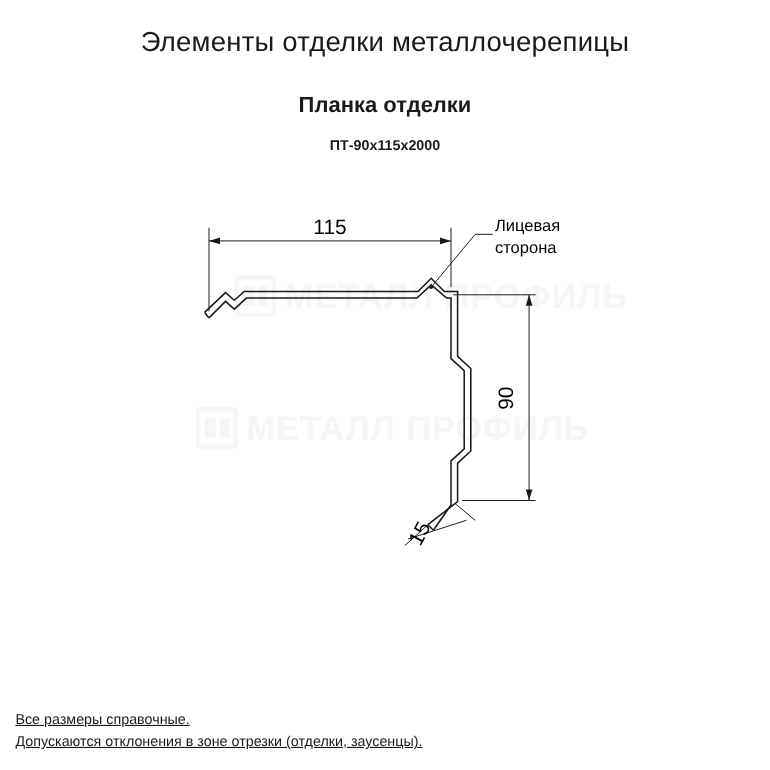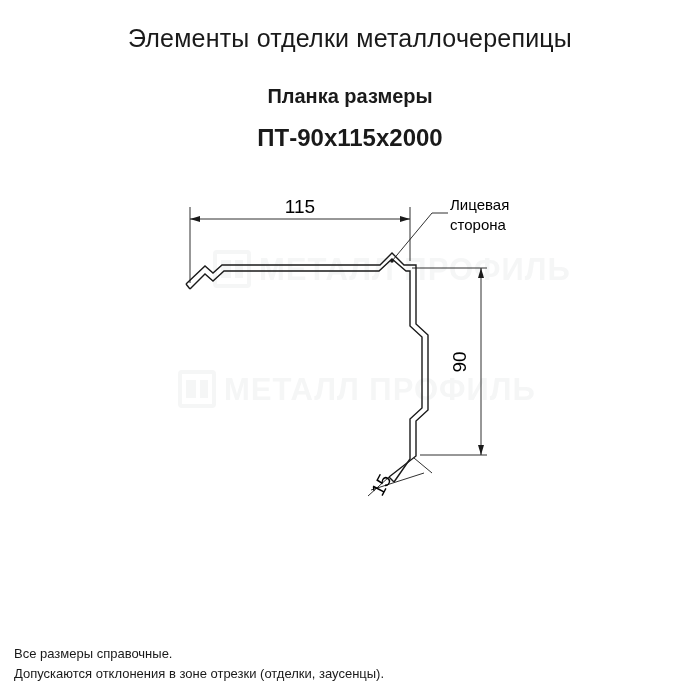--- a/index.html
+++ b/index.html
@@ -37,21 +37,21 @@
     text-align: center;
     font-size: 20px;
     font-weight: bold;
   }
   .code {
     position: absolute;
     top: 124px;
     left: 0;
     width: 100%;
     text-align: center;
-    font-size: 24px;
+    font-size: 13px;
     font-weight: bold;
   }
   .drawing {
     position: absolute;
     top: 165px;
     left: 0;
     width: 700px;
     height: 380px;
   }
   .watermarks {
@@ -65,32 +65,33 @@
   .footer {
     position: absolute;
     left: 14px;
     bottom: 16px;
     font-size: 13px;
     line-height: 20px;
     color: #1a1a1a;
   }
   .footer div {
     white-space: nowrap;
+    text-decoration: underline;
   }
   svg text {
     font-family: "Liberation Sans", sans-serif;
   }
 </style>
 </head>
 <body>
 
 <div class="page">
 
   <div class="title">Элементы отделки металлочерепицы</div>
-  <div class="subtitle">Планка размеры</div>
+  <div class="subtitle">Планка отделки</div>
   <div class="code">ПТ-90x115x2000</div>
 
   <svg class="watermarks" viewBox="0 0 700 700">
     <g opacity="0.10" fill="#9aa0a6">
       <g transform="translate(215,270)">
         <rect x="0" y="-18" width="34" height="34" rx="2" fill="none" stroke="#9aa0a6" stroke-width="4"></rect>
         <rect x="6" y="-10" width="10" height="18" fill="#9aa0a6"></rect>
         <rect x="20" y="-10" width="8" height="18" fill="#9aa0a6"></rect>
         <text x="44" y="10" font-size="31" font-weight="bold" letter-spacing="1">МЕТАЛЛ ПРОФИЛЬ</text>
       </g>

